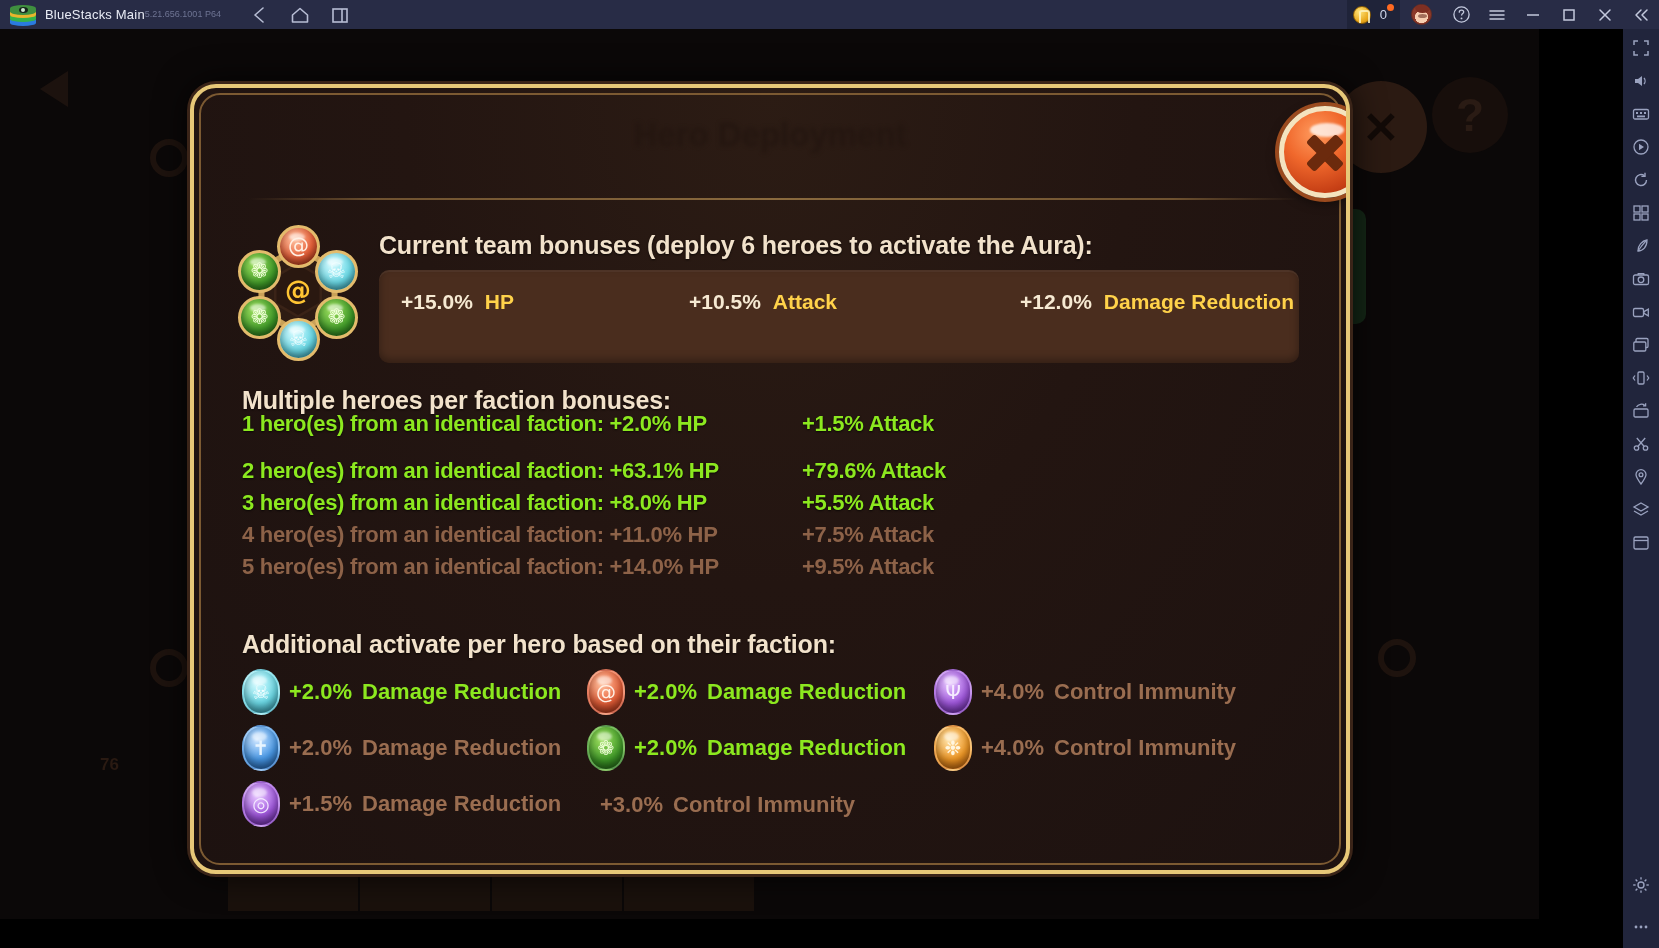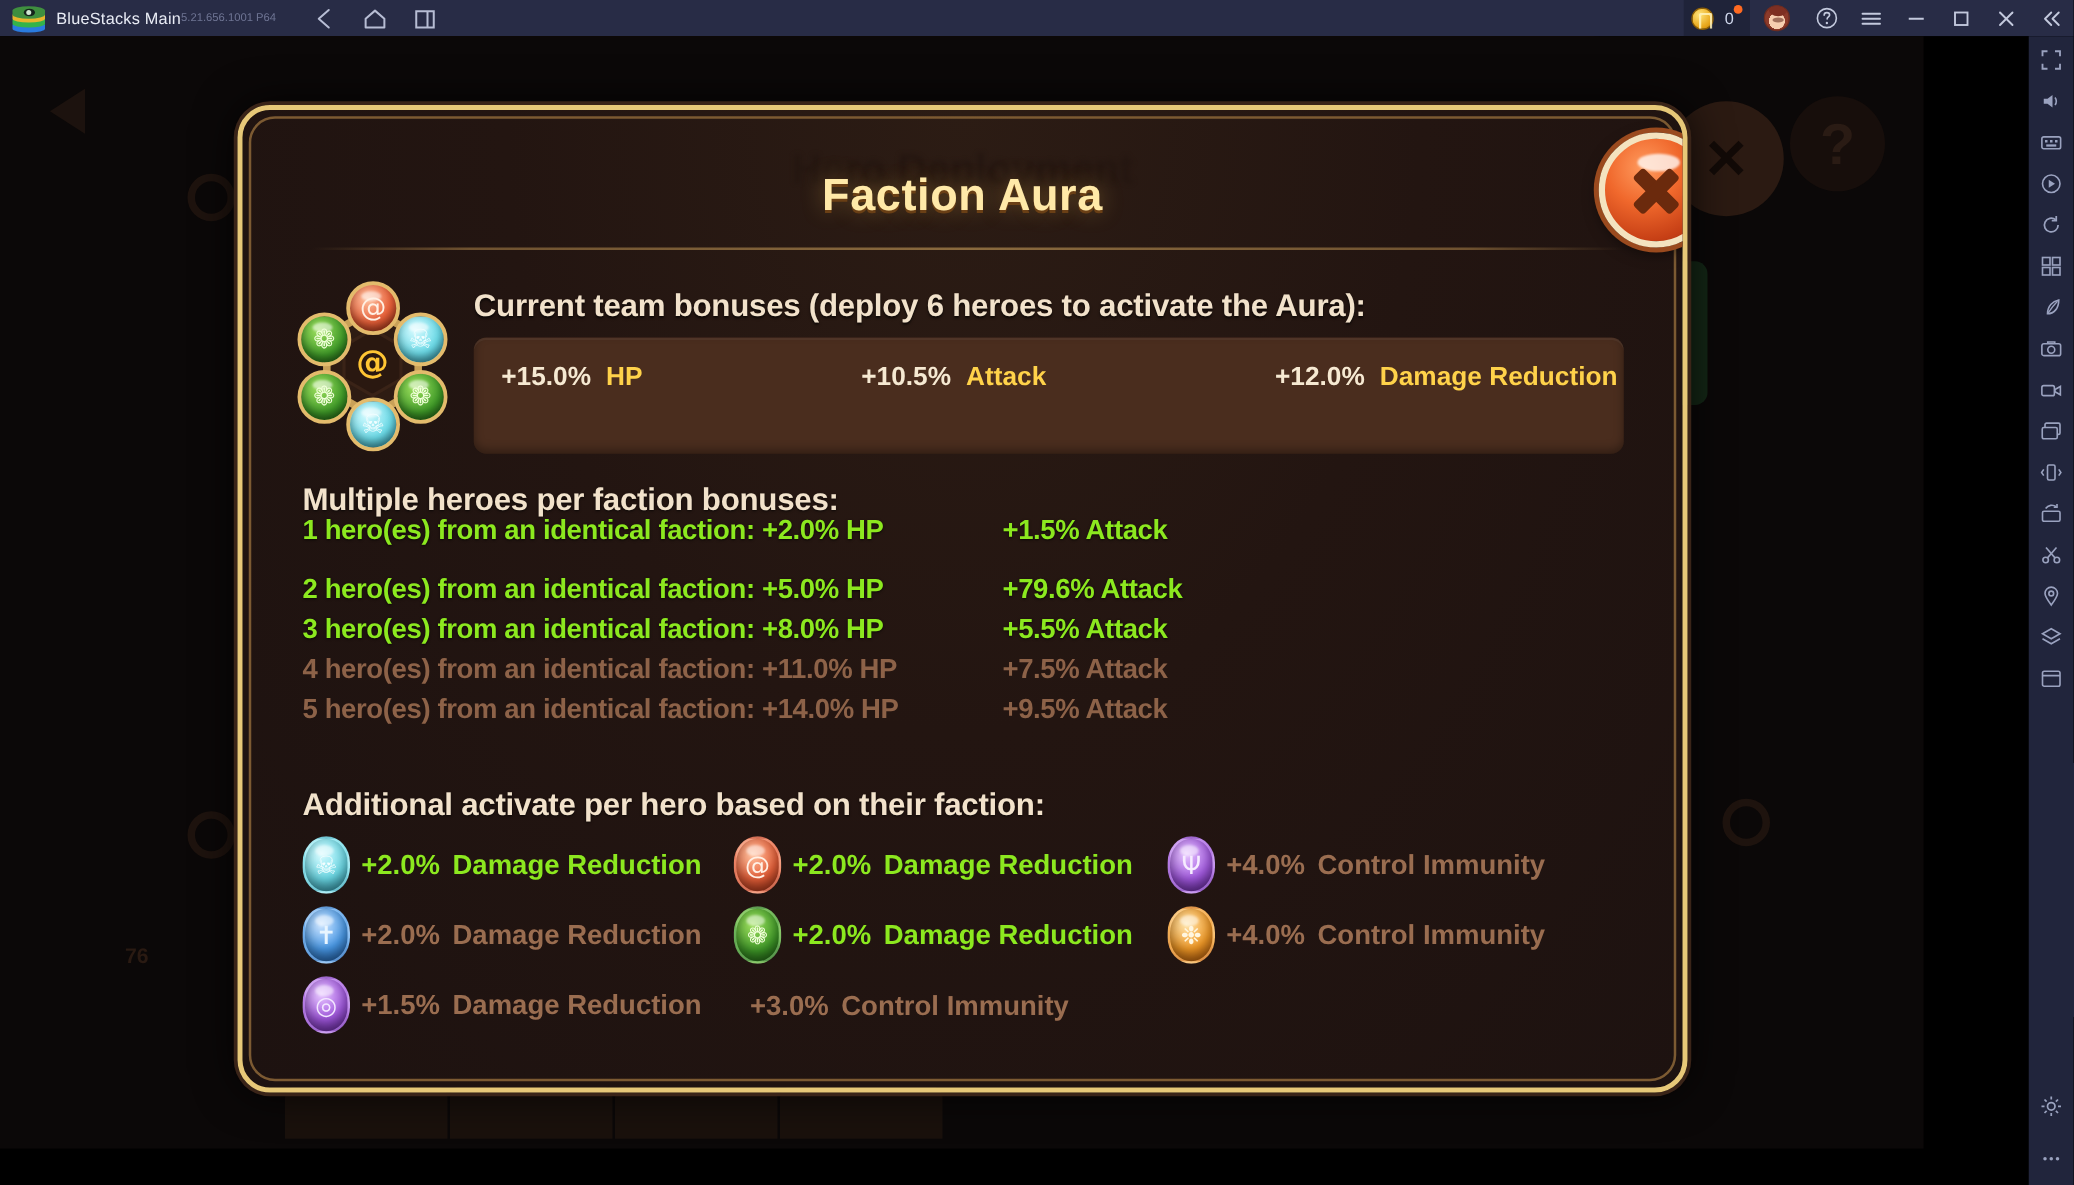--- a/index.html
+++ b/index.html
@@ -357,21 +357,20 @@
     <div class="bg-tab" style="left:624px;"></div>
 
     <div class="bg-star-card">
       <div class="bg-ghost-text" style="left:28px; top:26px; font-size:17px;">76</div>
     </div>
 
     <div class="modal">
       <div class="modal-inner"></div>
 
       <div class="title-ghost">Hero Deployment</div>
-      <div class="modal-title">Faction Aura</div>
       <div class="divider"></div>
 
       <div class="close-btn">
         <span class="gloss"></span>
         <span class="x">
             <i></i>
             <i></i>
           </span>
       </div>
 
@@ -422,21 +421,21 @@
         </div>
       </div>
 
       <div class="sec-head" style="left:48px; top:298px;">Multiple heroes per faction bonuses:</div>
 
       <div class="fr on" style="left:48px; top:323px;">
         <span class="lbl">1 hero(es) from an identical faction: +2.0%  HP</span>
         <span class="c2">+1.5%  Attack</span>
       </div>
       <div class="fr on" style="left:48px; top:370px;">
-        <span class="lbl">2 hero(es) from an identical faction: +5.0%  HP</span>
+        <span class="lbl">2 hero(es) from an identical faction: +63.1%  HP</span>
         <span class="c2">+79.6%  Attack</span>
       </div>
       <div class="fr on" style="left:48px; top:402px;">
         <span class="lbl">3 hero(es) from an identical faction: +8.0%  HP</span>
         <span class="c2">+5.5%  Attack</span>
       </div>
       <div class="fr off" style="left:48px; top:434px;">
         <span class="lbl">4 hero(es) from an identical faction: +11.0%  HP</span>
         <span class="c2">+7.5%  Attack</span>
       </div>

